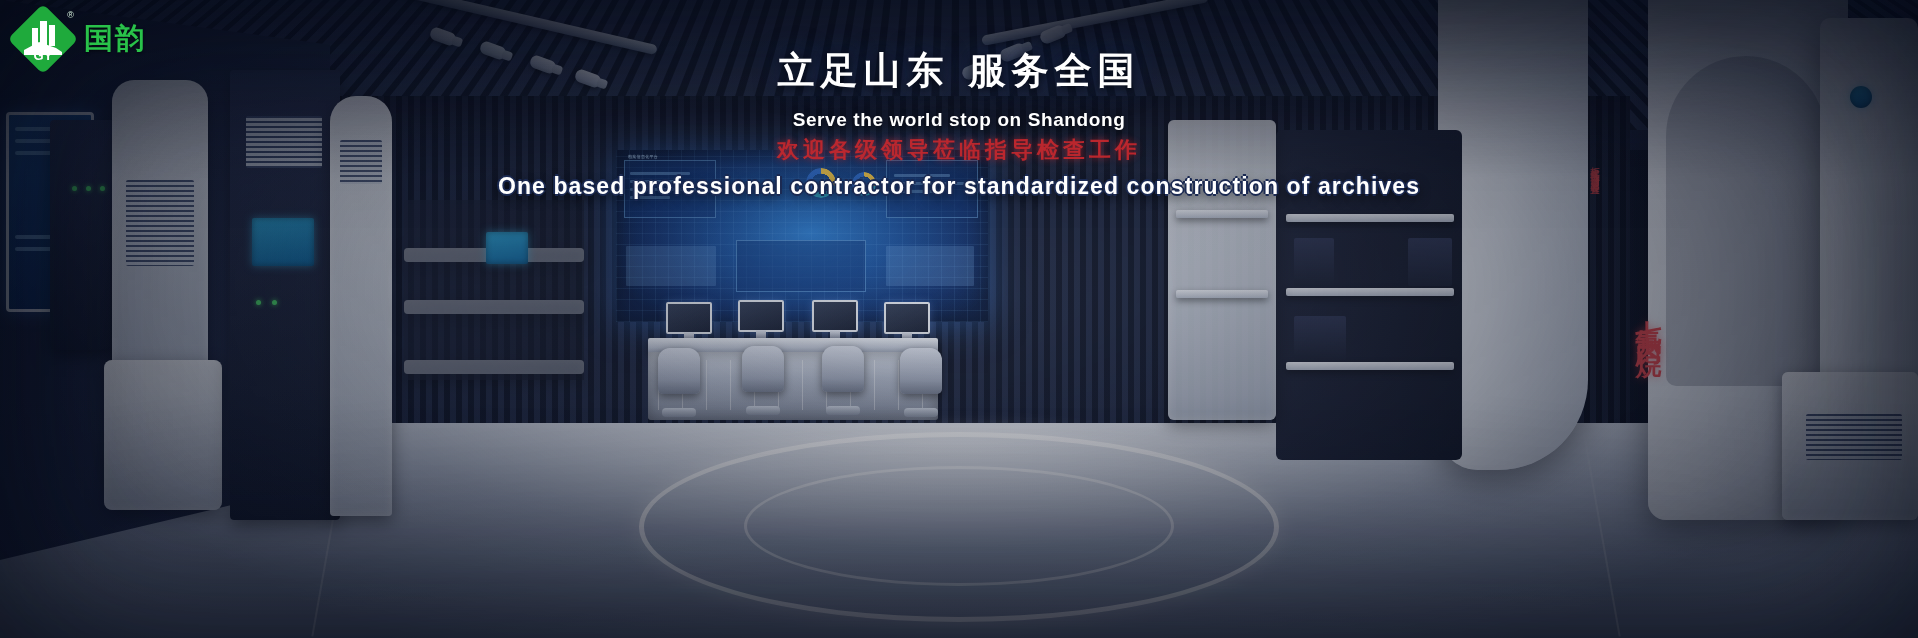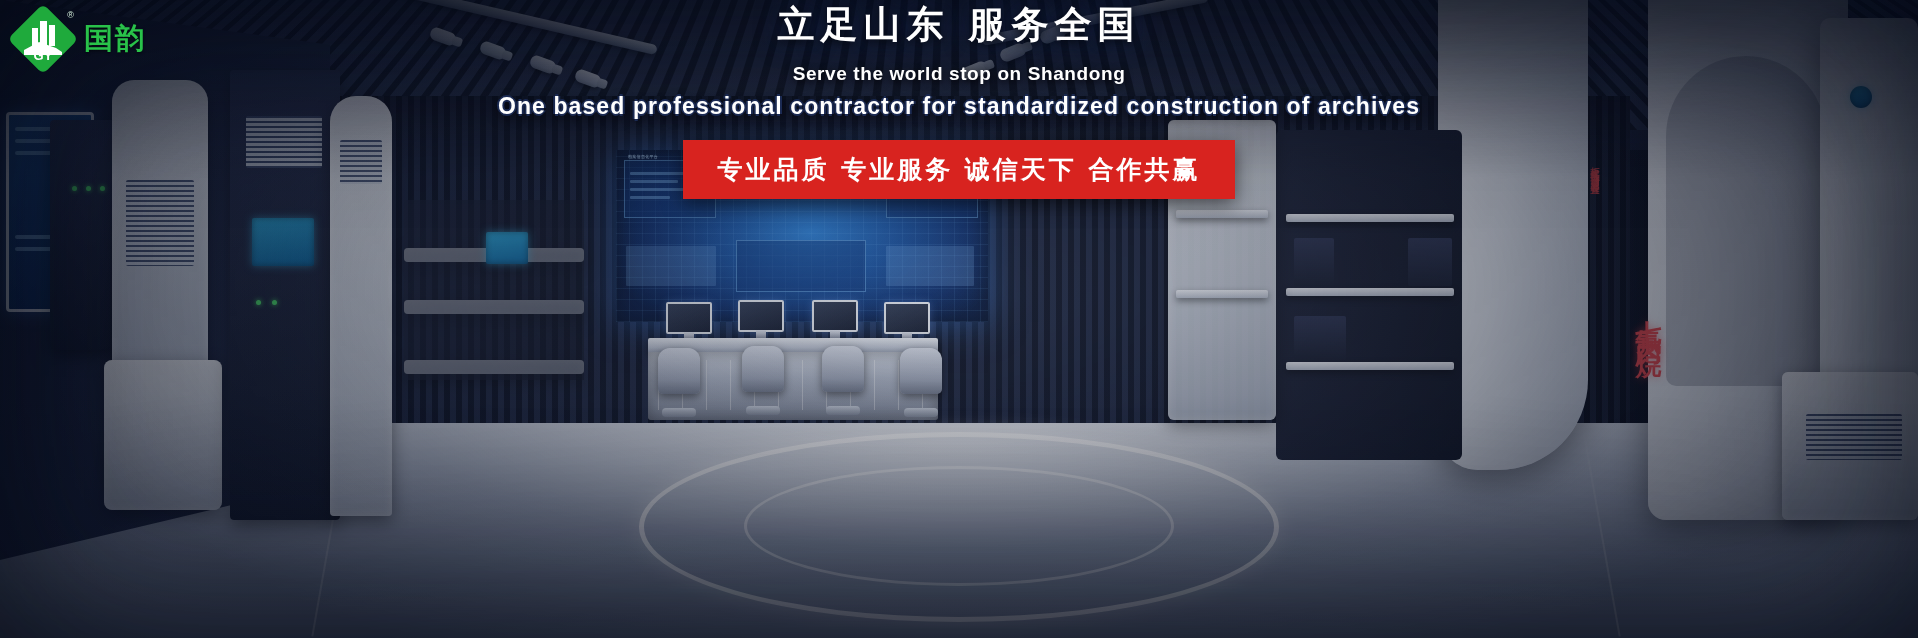--- a/index.html
+++ b/index.html
@@ -256,20 +256,21 @@
   }
   .logo-text {
     color:#29c24a; font-size:29px; font-weight:700; letter-spacing:2px;
     text-shadow:0 1px 3px rgba(0,0,0,.6);
     font-family:"DejaVu Sans","Liberation Sans",sans-serif;
   }
 
   .copy { position:absolute; left:0; top:0; width:100%; z-index:30; text-align:center; }
 
   .head-cn {
+    margin-top:46px;
     color:#ffffff; font-size:37px; font-weight:700; letter-spacing:6px;
     text-shadow:0 2px 10px rgba(0,0,0,.85), 0 0 26px rgba(20,40,90,.9);
     font-family:"DejaVu Sans","Liberation Sans",sans-serif;
   }
   .head-en {
     margin-top:13px;
     color:#ffffff; font-size:19px; font-weight:700; letter-spacing:.6px;
     text-shadow:0 2px 8px rgba(0,0,0,.9);
   }
   .led-line {
@@ -439,17 +440,17 @@
         <text x="31" y="52" text-anchor="middle" font-size="13" font-weight="bold" fill="#ffffff" font-family="Liberation Sans, sans-serif">GY</text>
       </svg>
       <span class="logo-reg">®</span>
     </div>
     <div class="logo-text">国韵</div>
   </div>
 
   <div class="copy">
     <div class="head-cn">立足山东 服务全国</div>
     <div class="head-en">Serve the world stop on Shandong</div>
+    <div class="led-line">欢迎各级领导莅临指导检查工作</div>
     <div class="hero-en">One based professional contractor for standardized construction of archives</div>
-    <div><span class="cta">专业品质 专业服务 诚信天下 合作共赢</span></div>
   </div>
 
 </div>
 
 </body></html>

